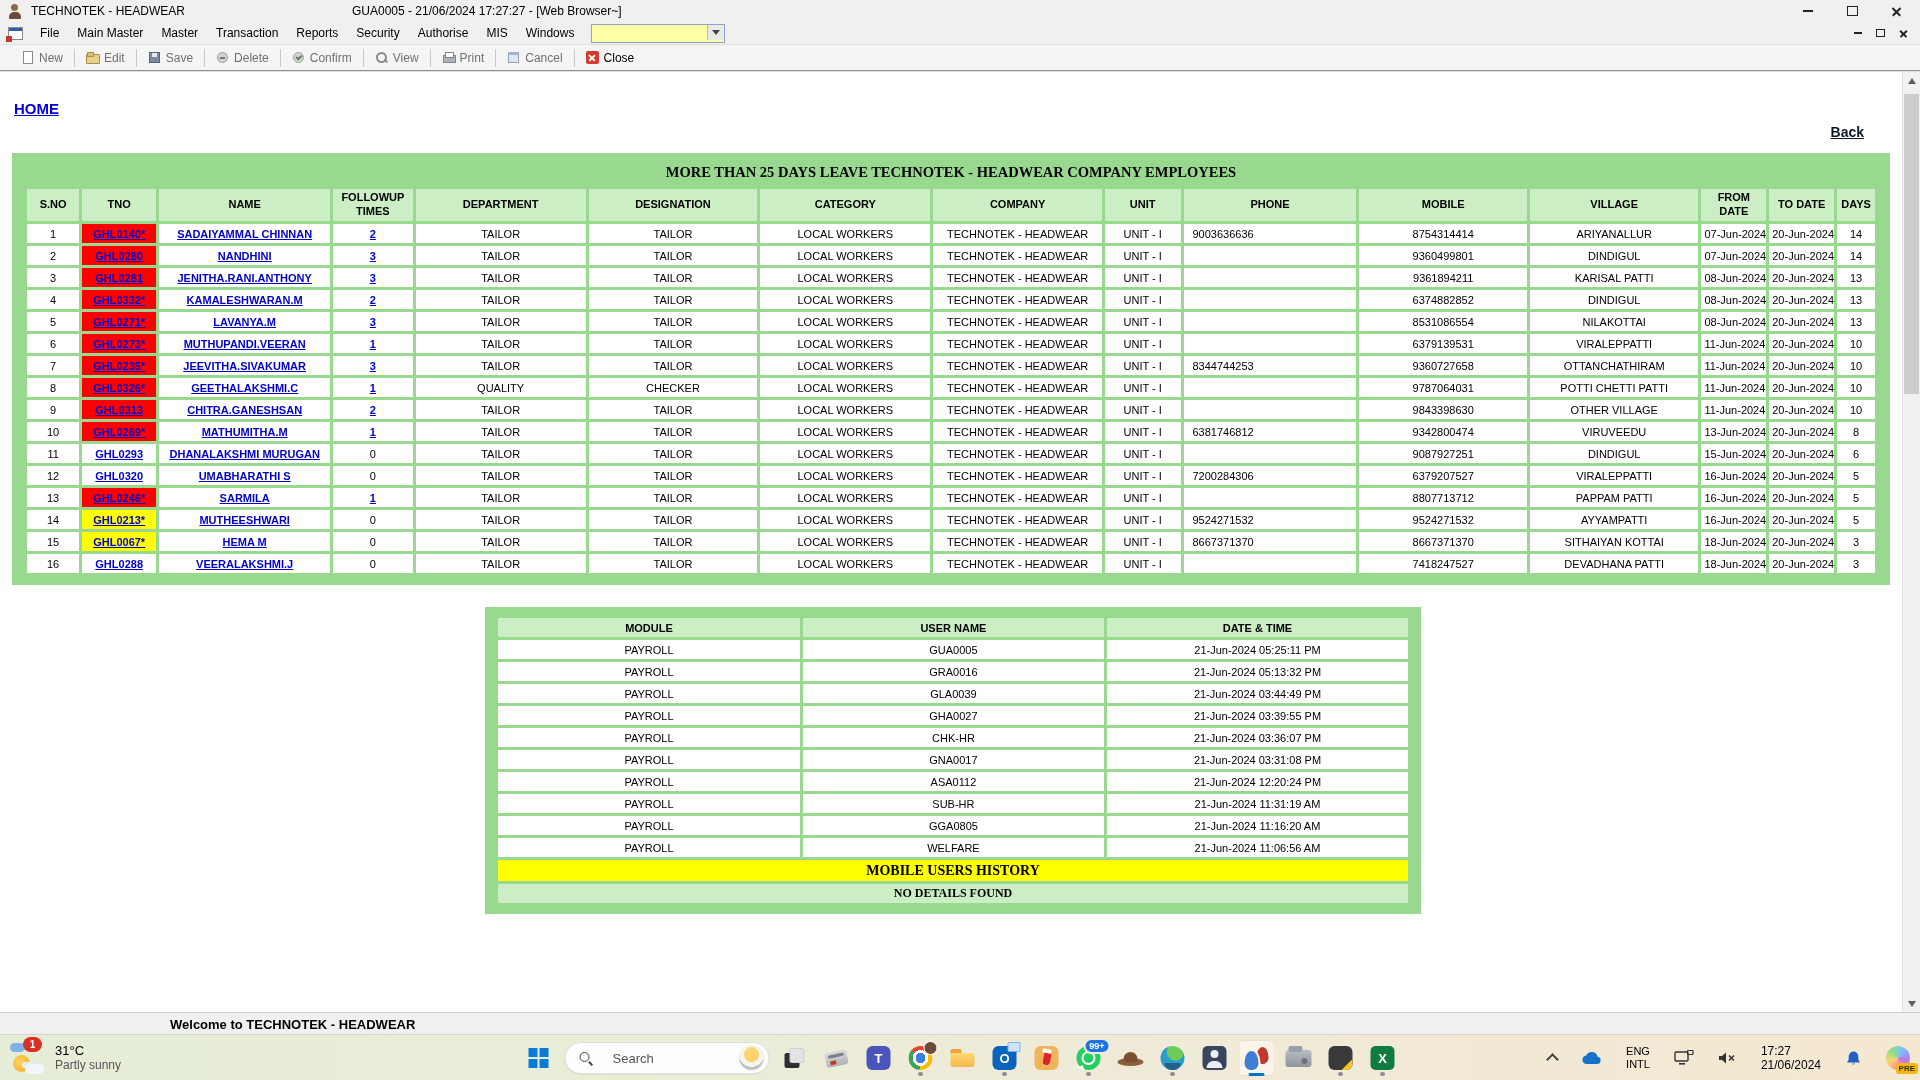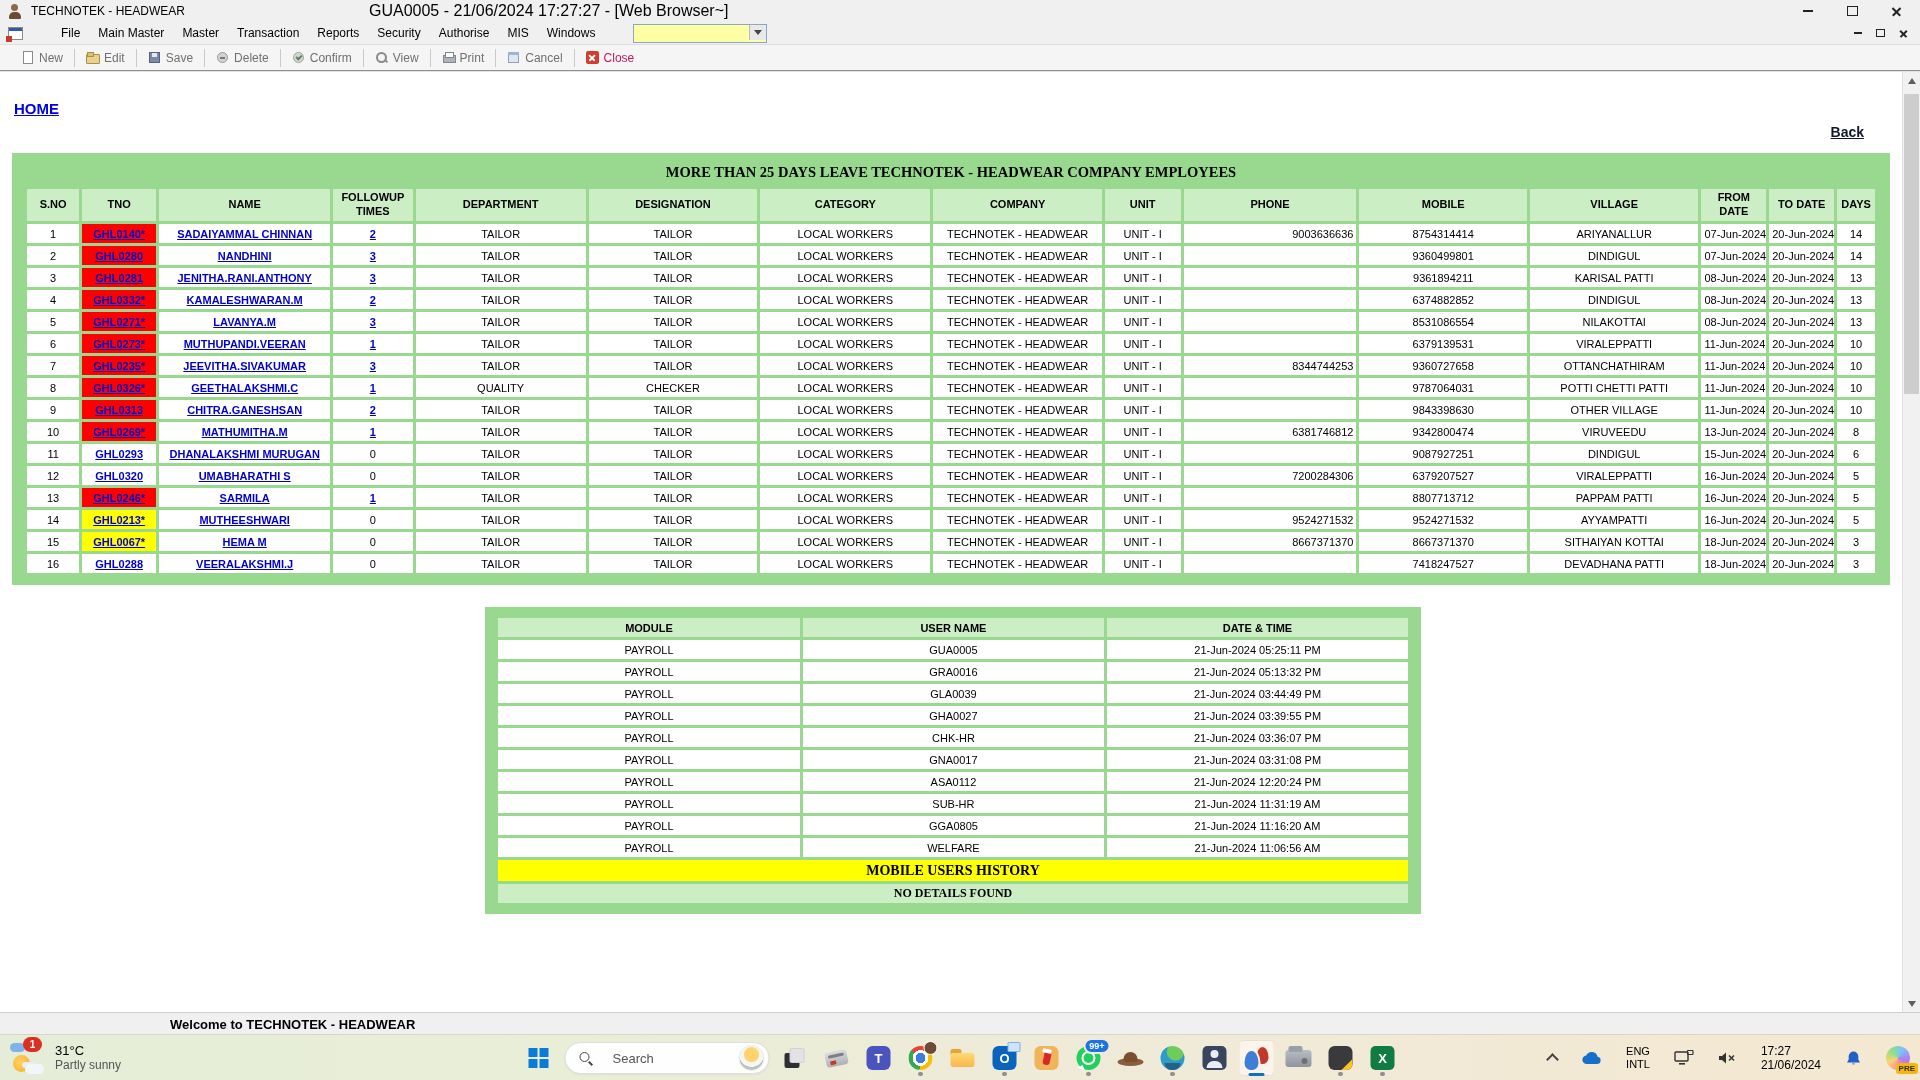--- a/index.html
+++ b/index.html
@@ -6,49 +6,49 @@
   body{width:1920px;height:1080px;overflow:hidden;position:relative;background:#fff;
        font-family:"Liberation Sans","DejaVu Sans",sans-serif;color:#000;}
 
   
   .titlebar{position:absolute;top:0;left:0;right:0;height:22px;background:#f0f0f0;
             display:flex;align-items:center;border-bottom:1px solid #e6e6e6;}
   .app-ico{width:15px;height:15px;margin:0 7px 0 9px;position:relative;}
   .app-ico::before{content:"";position:absolute;left:2px;top:0;width:7px;height:7px;border-radius:50%;background:#8a6a48;}
   .app-ico::after{content:"";position:absolute;left:0;bottom:0;width:12px;height:7px;border-radius:5px 5px 1px 1px;background:#6d4b36;}
   .title-left{font-size:12px;}
-  .title-center{position:absolute;left:369px;font-size:16px;}
+  .title-center{position:absolute;left:352px;font-size:12px;}
   .win-btns{position:absolute;right:2px;top:0;height:22px;display:flex;}
   .win-btn{width:44px;height:22px;display:flex;align-items:center;justify-content:center;}
   .g-min{width:10px;height:1.5px;background:#222;}
   .g-max{width:9px;height:8px;border:1.2px solid #222;background:transparent;}
   .g-close{position:relative;width:11px;height:11px;}
   .g-close::before,.g-close::after{content:"";position:absolute;left:0;top:5px;width:11px;height:1.5px;background:#222;}
   .g-close::before{transform:rotate(45deg);} .g-close::after{transform:rotate(-45deg);}
 
   .menubar{position:absolute;top:22px;left:0;right:0;height:22px;background:#f0f0f0;
-           display:flex;align-items:center;border-bottom:1px solid #e0e0e0;gap:21px;}
+           display:flex;align-items:center;border-bottom:1px solid #e0e0e0;}
   .menu-ico{width:13px;height:11px;border:1px solid #8a8a8a;background:#fff;margin:0 8px 0 8px;position:relative;}
   .menu-ico::before{content:"";position:absolute;top:0;left:0;right:0;height:3px;background:#2b5cad;}
   .menu-ico::after{content:"";position:absolute;left:-3px;bottom:-3px;width:6px;height:6px;background:#c23b2e;}
   .menu-item{font-size:12px;padding:3px 9px;}
   .combo{width:132px;height:17px;background:#ffffa6;border:1px solid #8ba7c7;margin-left:8px;position:relative;}
   .combo-btn{position:absolute;right:0;top:0;width:16px;height:15px;background:#e9e9e9;border-left:1px solid #bbb;
              display:flex;align-items:center;justify-content:center;}
   .caret{width:0;height:0;border-left:4px solid transparent;border-right:4px solid transparent;border-top:5px solid #444;}
   .mdi{margin-left:auto;display:flex;gap:14px;padding-right:12px;align-items:center;}
   .mdi .g-min{width:8px;} .mdi .g-max{width:7px;height:6px;} .mdi .g-close{width:9px;height:9px;}
   .mdi .g-close::before,.mdi .g-close::after{width:9px;top:4px;}
 
   .toolbarbar{position:absolute;top:45px;left:0;right:0;height:25px;background:#f5f5f5;
               border-bottom:2px groove #e3e3e3;display:flex;align-items:center;padding-left:14px;}
   .tb-sep{width:1px;height:18px;background:#c9c9c9;margin:0 4px;}
   .tb-btn{display:flex;align-items:center;gap:5px;padding:2px 7px;}
   .tb-lb{font-size:12px;color:#707070;}
-  .tb-btn.enabled .tb-lb{color:#be185d;}
+  .tb-btn.enabled .tb-lb{color:#000000;}
   .tb-ic{display:inline-block;position:relative;width:13px;height:13px;}
   .ic-new::before{content:"";position:absolute;left:2px;top:0;width:8px;height:11px;background:#fff;border:1px solid #8a8a8a;}
   .ic-edit::before{content:"";position:absolute;left:0;top:3px;width:12px;height:8px;background:#e8d28e;border:1px solid #a99045;border-radius:1px;}
   .ic-edit::after{content:"";position:absolute;left:1px;top:1px;width:5px;height:3px;background:#d9bf72;border:1px solid #a99045;}
   .ic-save::before{content:"";position:absolute;inset:1px;background:#7c8aa5;border:1px solid #57627a;}
   .ic-save::after{content:"";position:absolute;left:4px;top:2px;width:5px;height:4px;background:#e8e8e8;}
   .ic-delete::before{content:"";position:absolute;inset:1px;border-radius:50%;background:#d2d2d2;border:1px solid #9a9a9a;}
   .ic-delete::after{content:"";position:absolute;left:4px;top:6px;width:5px;height:1.5px;background:#777;}
   .ic-confirm::before{content:"";position:absolute;inset:1px;border-radius:50%;background:#cfd8cf;border:1px solid #9aa89a;}
   .ic-confirm::after{content:"";position:absolute;left:4px;top:4px;width:4px;height:2px;border-left:2px solid #6a7a6a;border-bottom:2px solid #6a7a6a;transform:rotate(-45deg);}
@@ -68,21 +68,21 @@
   .back-link{position:absolute;right:56px;top:52px;font-size:14px;font-weight:bold;color:#0f172a;text-decoration:underline;}
 
   .leave-wrap{position:absolute;left:12px;top:81px;width:1878px;background:#99d98f;
               padding:6px 12px 9px;box-sizing:border-box;}
   .leave-title{font-family:"Liberation Serif","DejaVu Serif",serif;font-weight:bold;font-size:14.5px;
                text-align:center;padding:5px 0 5px;}
   table.leave{width:100%;border-collapse:separate;border-spacing:3px;table-layout:fixed;}
   .leave th{background:#cbeec5;font-size:11px;font-weight:bold;padding:2px 1px;height:28px;line-height:1.25;}
   .leave td{background:#fff;font-size:11px;text-align:center;padding:2px 3px;height:15px;
             white-space:nowrap;overflow:hidden;}
-  .leave td.al{text-align:right;padding-left:9px;}
+  .leave td.al{text-align:left;padding-left:9px;}
   .leave td.tno-red{background:#ff0000;}
   .leave td.tno-yellow{background:#ffff00;}
   .leave a, .recent a{color:#0000c8;font-weight:bold;text-decoration:underline;}
 
   .recent-wrap{position:absolute;left:485px;top:535px;width:936px;background:#99d98f;
                padding:8px 10px;box-sizing:border-box;}
   table.recent{width:100%;border-collapse:separate;border-spacing:3px;table-layout:fixed;}
   .recent th{background:#cbeec5;font-size:11px;font-weight:bold;padding:2px;height:15px;}
   .recent td{font-size:11px;text-align:center;padding:2px;height:15px;}
   .recent td.data{background:#fff;}

